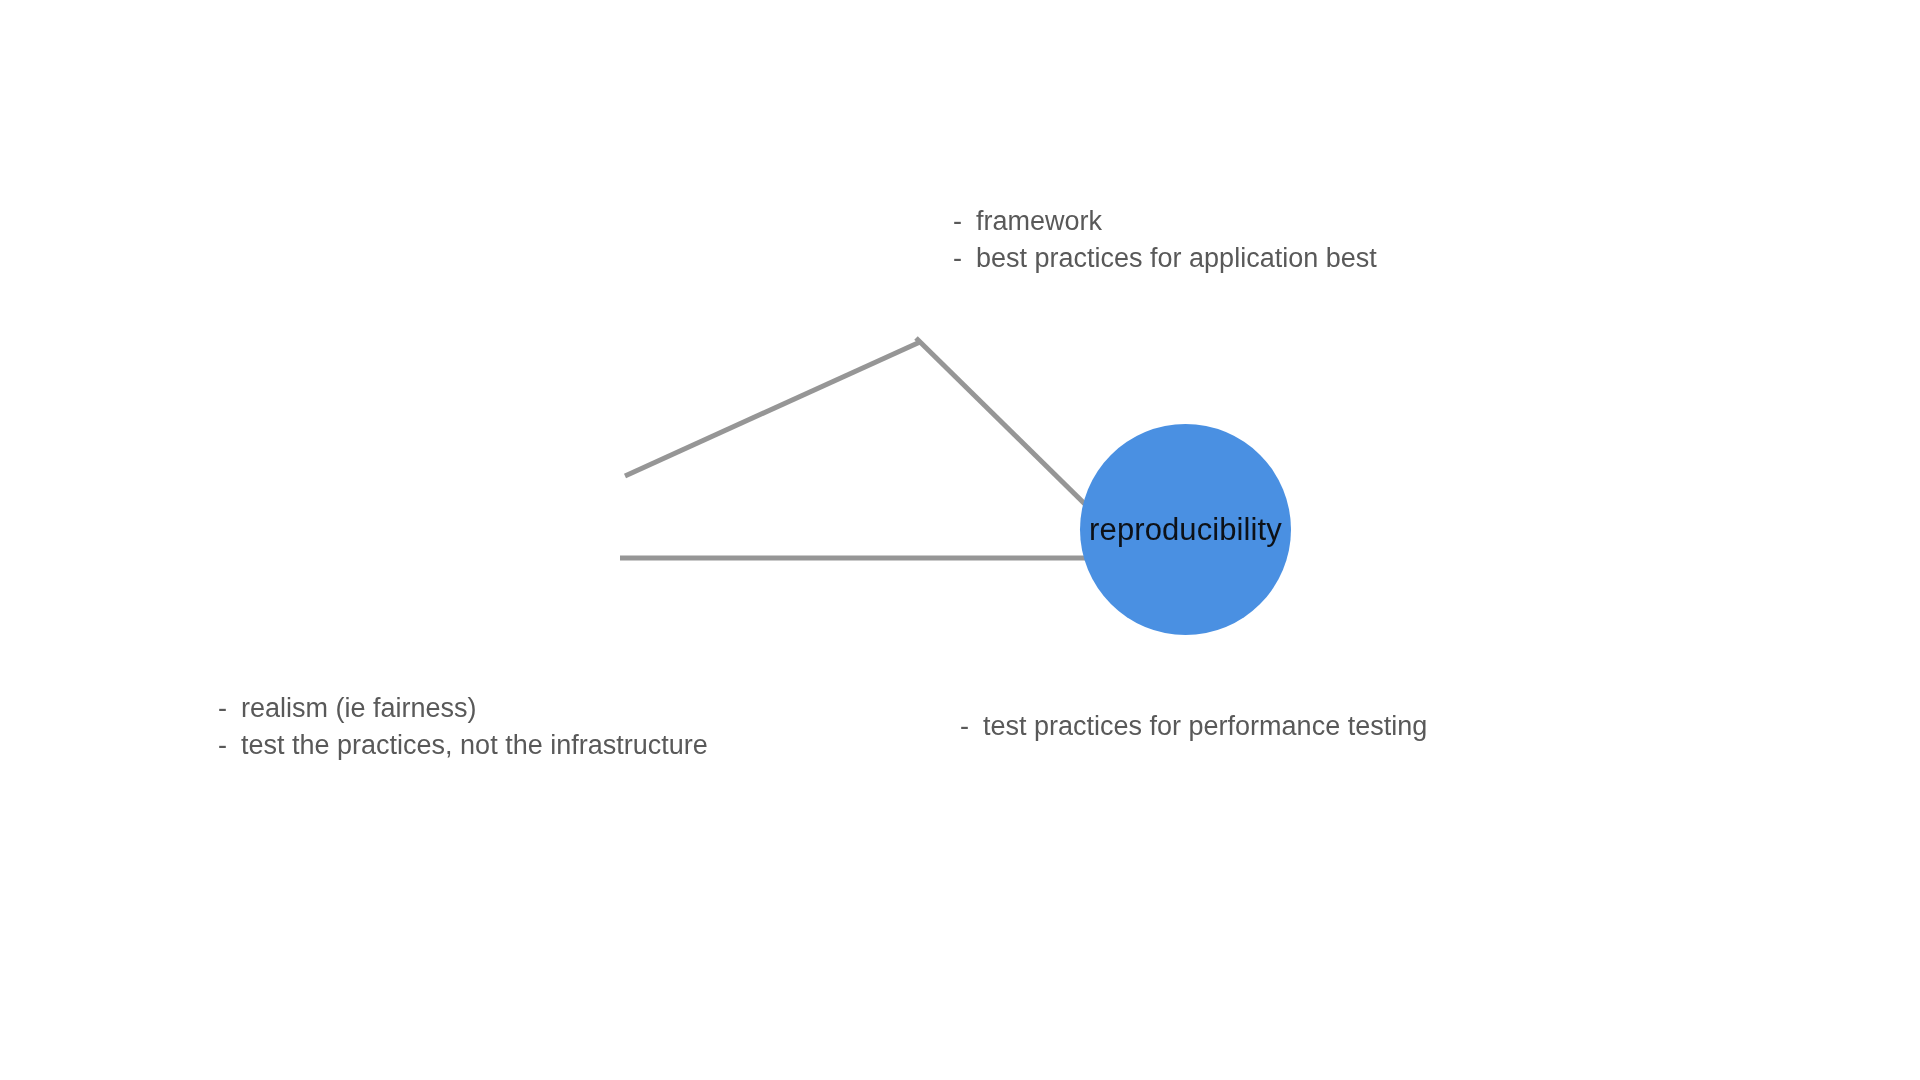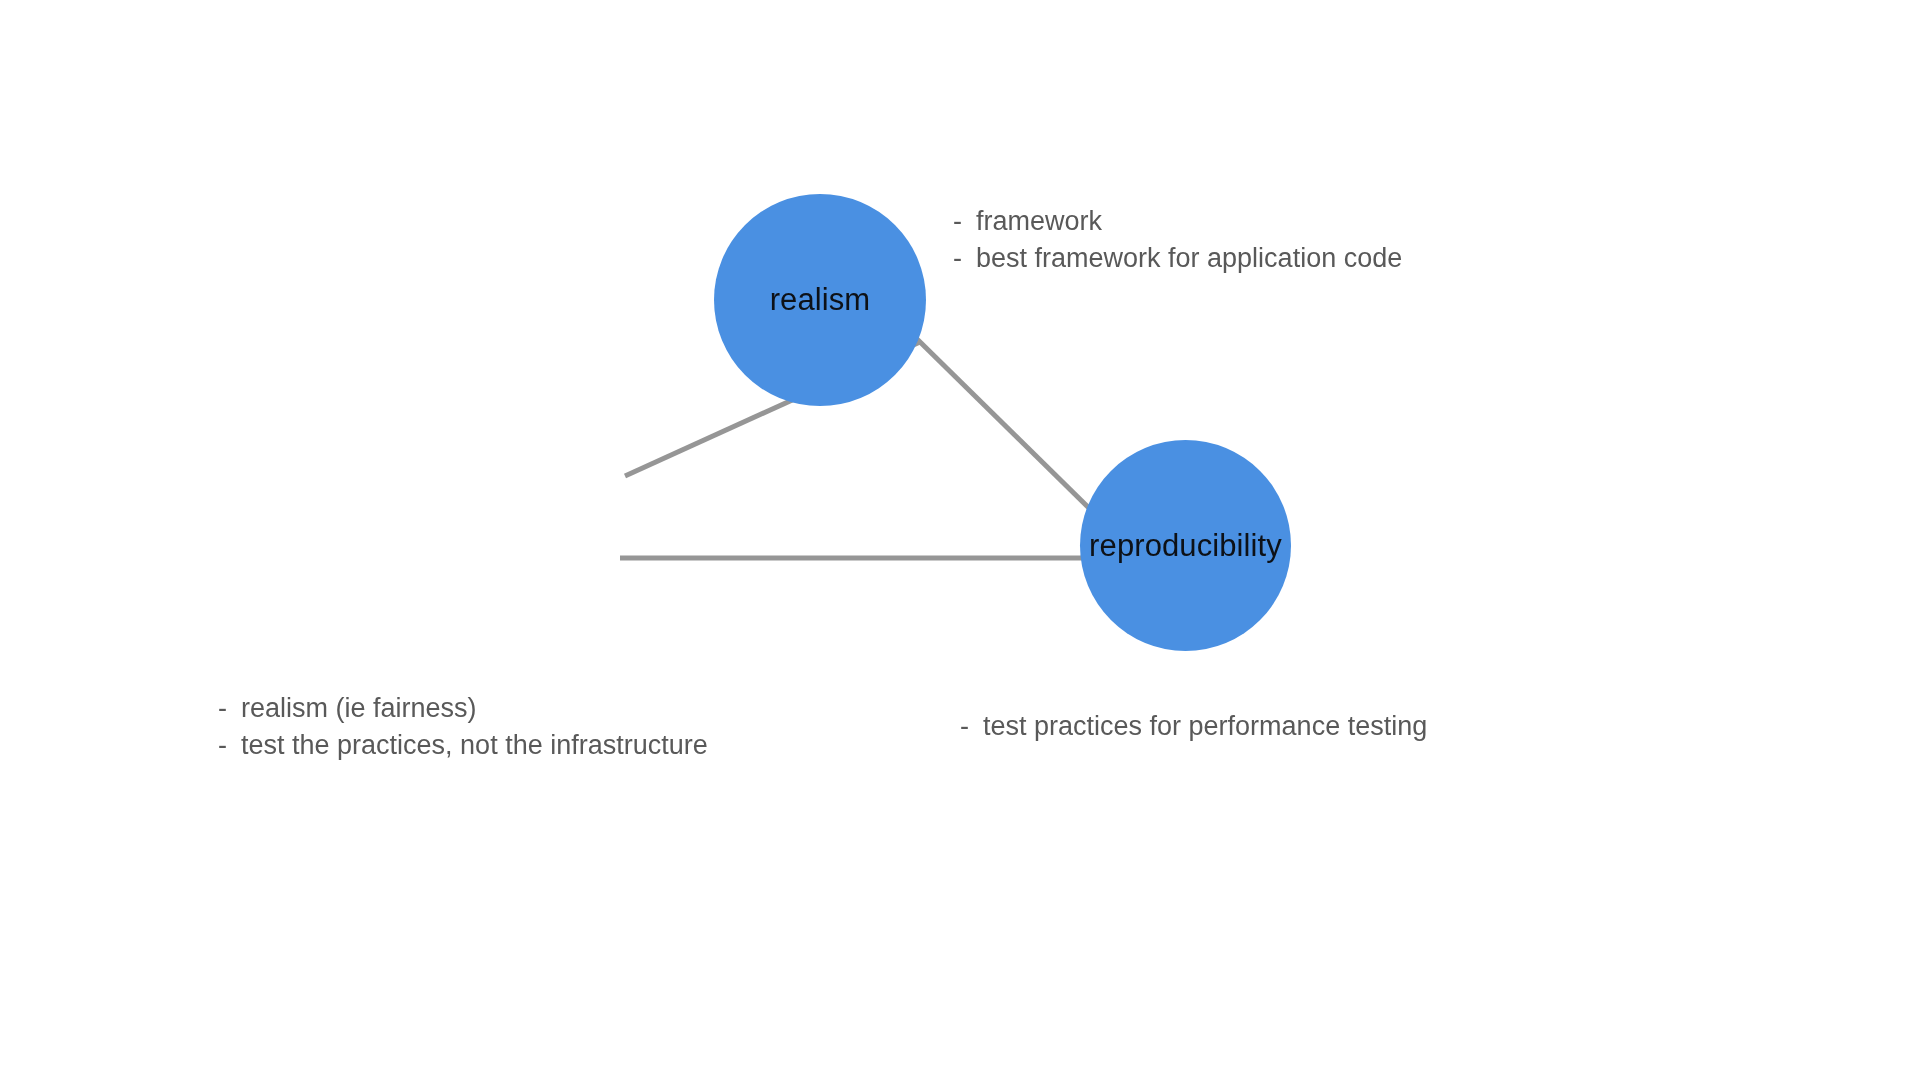--- a/index.html
+++ b/index.html
@@ -66,21 +66,21 @@
   #node-relevance {
     left: 422px;
     top: 406px;
     width: 206px;
     height: 206px;
   }
   #node-relevance .node-label { top: 88px; }
 
   #node-reproducibility {
     left: 1080px;
-    top: 440px;
+    top: 424px;
     width: 211px;
     height: 211px;
     text-decoration: underline;
   }
   #node-reproducibility .node-label { top: 88px; }
 
   
   .note {
     position: absolute;
     z-index: 3;
@@ -118,37 +118,34 @@
 <body style="background: rgb(255, 255, 255);">
 
 <div id="canvas" style="background: rgb(255, 255, 255);">
 
   <svg id="edges" viewBox="0 0 1920 1080">
     <line x1="625" y1="476" x2="920" y2="342" stroke="#969696" stroke-width="5" stroke-linecap="butt"></line>
     <line x1="916" y1="338" x2="1093" y2="512" stroke="#969696" stroke-width="5" stroke-linecap="butt"></line>
     <line x1="620" y1="558" x2="1090" y2="558" stroke="#969696" stroke-width="5" stroke-linecap="butt"></line>
   </svg>
 
-  <div class="node" id="node-realism" style="background: rgb(74, 144, 226);">
-    <span class="node-label" style="color: rgb(13, 17, 23);">realism</span>
-  </div>
 
 
   <div class="node" id="node-reproducibility" style="background: rgb(74, 144, 226);">
     <span class="node-label" style="color: rgb(13, 17, 23);">reproducibility</span>
   </div>
 
   <div class="note" id="note-realism" style="color: rgb(89, 89, 89);">
     <div class="note-line">
       <span class="note-dash">-</span>
       <span class="note-text">framework</span>
     </div>
     <div class="note-line">
       <span class="note-dash">-</span>
-      <span class="note-text">best framework for application code</span>
+      <span class="note-text">best practices for application best</span>
     </div>
   </div>
 
   <div class="note" id="note-relevance" style="color: rgb(89, 89, 89);">
     <div class="note-line">
       <span class="note-dash">-</span>
       <span class="note-text">realism (ie fairness)</span>
     </div>
     <div class="note-line">
       <span class="note-dash">-</span>

